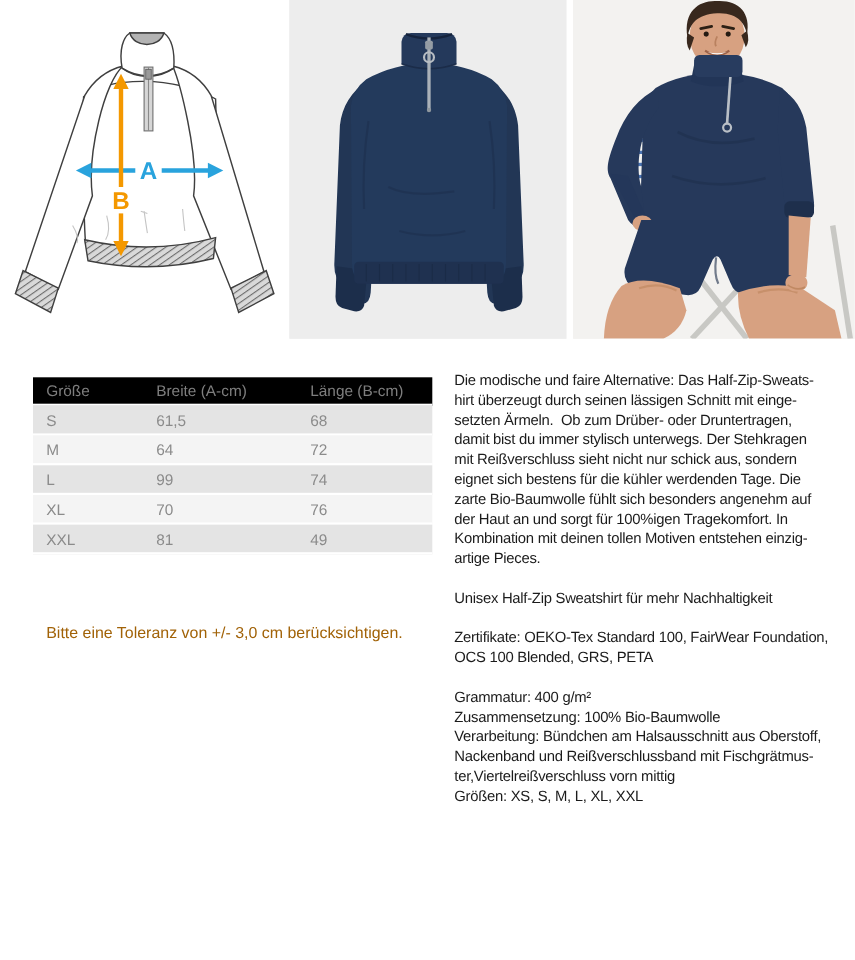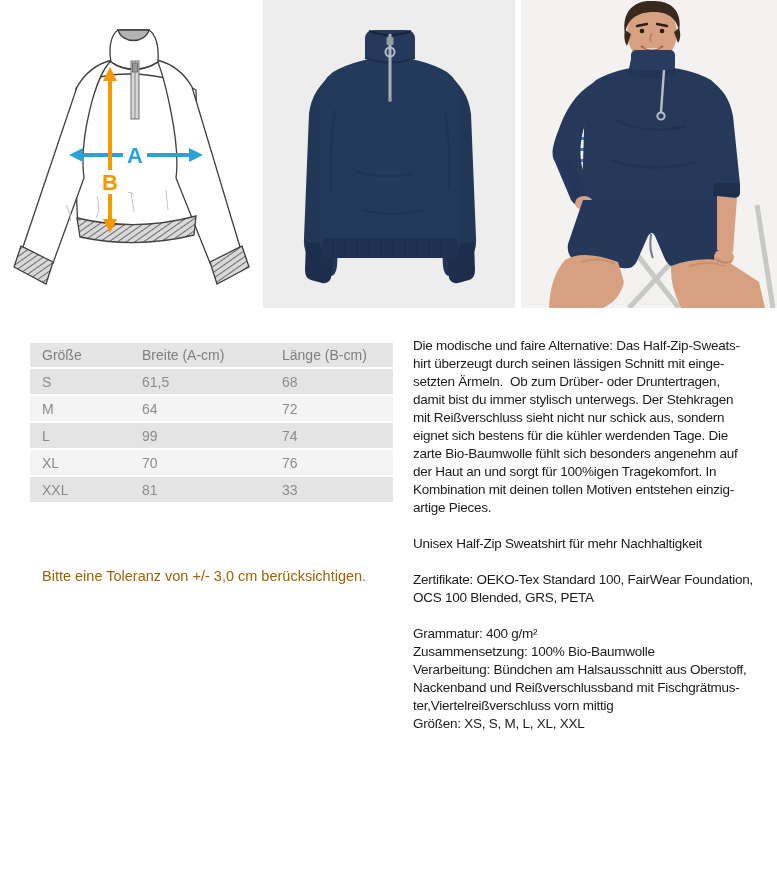--- a/index.html
+++ b/index.html
@@ -12,21 +12,21 @@
   .fig-product{left:263px;width:252px;background:#ededed;}
   .fig-model{left:521px;width:256px;background:#f3f2f0;}
   .figure svg{display:block;width:100%;height:100%;}
 
   
   .size-table{position:absolute;left:30px;top:343px;width:363px;border-collapse:separate;border-spacing:0;table-layout:fixed;}
   .size-table col.c1{width:100px;}
   .size-table col.c2{width:140px;}
   .size-table col.c3{width:123px;}
   .size-table th,.size-table td{font-weight:400;text-align:left;padding:0 0 0 12px;height:25px;font-size:14px;color:#8b8b8b;border-bottom:2px solid #fff;}
-  .size-table thead th{background:#e5e5e5;color:#7e7e7e;height:24px;margin-top:19px;}
+  .size-table thead th{background:#000000;color:#7e7e7e;height:24px;margin-top:19px;}
   .size-table tbody tr:nth-child(odd) td{background:#e4e4e4;}
   .size-table tbody tr:nth-child(even) td{background:#f4f4f4;}
 
   .tolerance{position:absolute;left:42px;top:568px;width:370px;font-size:14.5px;color:#a16207;}
 
   
   .description{position:absolute;left:413px;top:337px;width:364px;color:#1b1b1b;}
   .description p{margin:0 0 18px 0;font-size:13.5px;line-height:18px;letter-spacing:-0.25px;white-space:pre;}
 </style>
 </head>
@@ -258,21 +258,21 @@
         <td>74</td>
       </tr>
       <tr>
         <td>XL</td>
         <td>70</td>
         <td>76</td>
       </tr>
       <tr>
         <td>XXL</td>
         <td>81</td>
-        <td>33</td>
+        <td>49</td>
       </tr>
     </tbody>
   </table>
 
   <div class="tolerance">Bitte eine Toleranz von +/- 3,0 cm berücksichtigen.</div>
 
   <div class="description">
     <p>Die modische und faire Alternative: Das Half-Zip-Sweats-
 hirt überzeugt durch seinen lässigen Schnitt mit einge-
 setzten Ärmeln.  Ob zum Drüber- oder Druntertragen,

